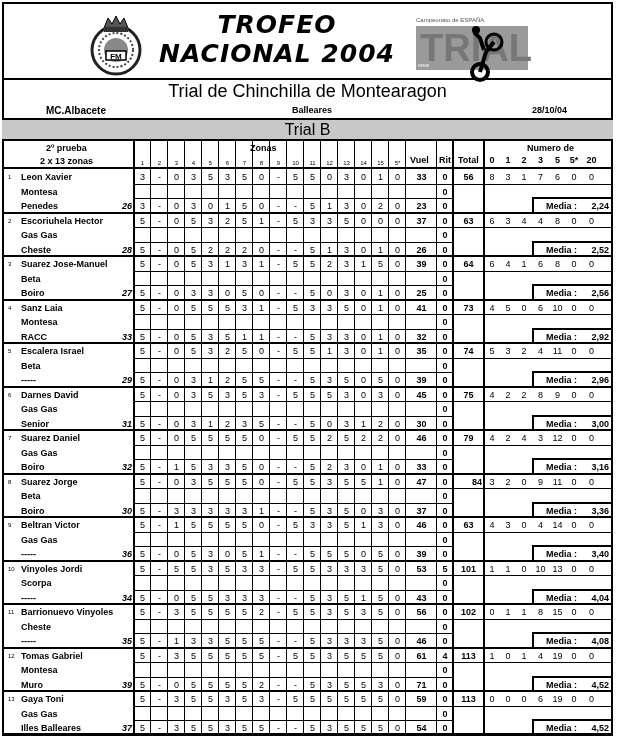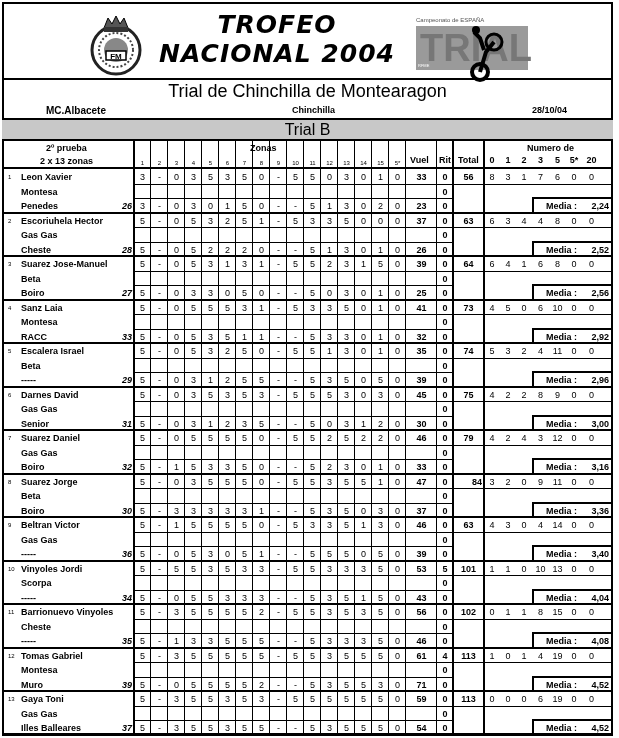--- a/index.html
+++ b/index.html
@@ -56,21 +56,21 @@
       <circle cx="80" cy="28" r="8" fill="none" stroke="#000" stroke-width="3"></circle>
       <path d="M66 58 L72 38 L80 28 M60 18 L66 24 L70 36" stroke="#000" stroke-width="4" fill="none"></path>
       <circle cx="62" cy="16" r="4" fill="#000"></circle>
     </g>
   </svg>
 </div>
 
 <div class="event">
   <div class="event-name">Trial de Chinchilla de Montearagon</div>
   <div class="event-club">MC.Albacete</div>
-  <div class="event-place">Chinchilla</div>
+  <div class="event-place">Balleares</div>
   <div class="event-date">28/10/04</div>
 </div>
 
 <div class="category">Trial B</div>
 
 <div class="colhead" style="left:2px;width:611px;">
   <div class="ch-text" style="left:44px;top:2px;">2º prueba</div>
   <div class="ch-text" style="left:38px;top:15px;">2 x 13 zonas</div>
   <div class="ch-text" style="left:248px;top:2px;">Zonas</div>
   <div id="zone-nums">

